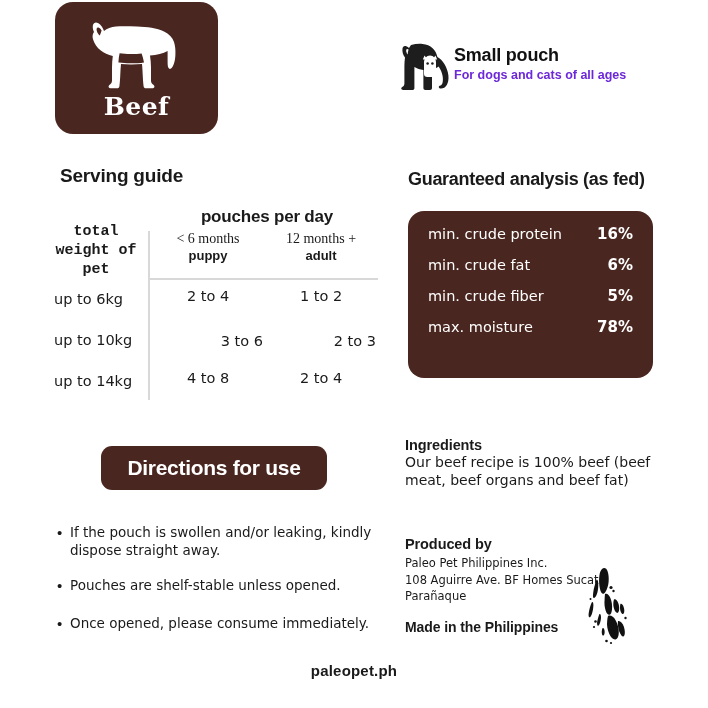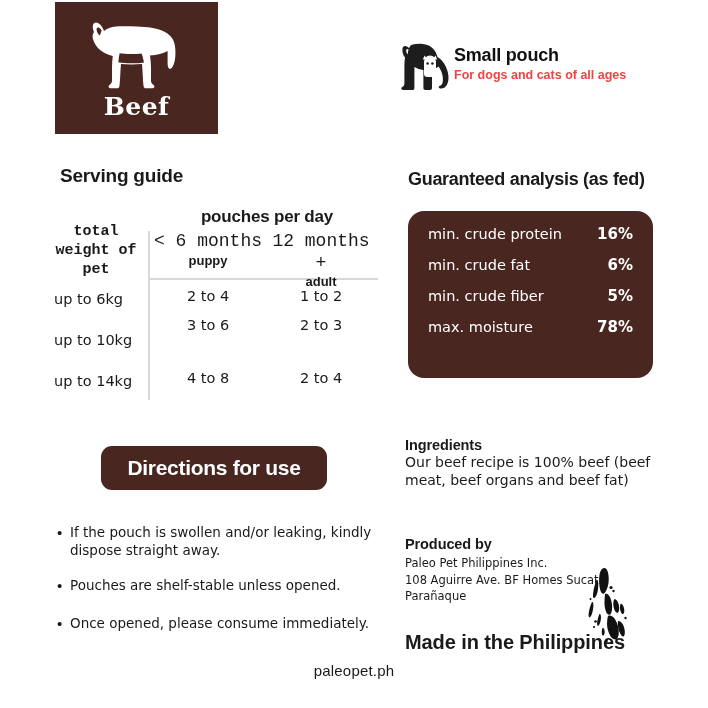--- a/index.html
+++ b/index.html
@@ -10,53 +10,53 @@
     color:#1a1a1a;
     overflow:hidden;
     position:relative;
   }
   .page{position:absolute;inset:0;}
 
   
   .beef-block{
     position:absolute;left:55px;top:2px;width:163px;height:132px;
     background:var(--brown,#4a2620);
-    display:flex;flex-direction:column;align-items:center;justify-content:center;
+    display:flex;flex-direction:column;align-items:center;justify-content:center;border-radius:18px;
   }
   .beef-block svg{display:block;}
   .beef-word{
     color:#fff;font-family:"DejaVu Serif",serif;font-weight:700;
     font-size:25px;letter-spacing:.5px;margin-top:4px;line-height:1;
   }
 
   
   .pouch{position:absolute;left:400px;top:36px;display:flex;align-items:center;}
   .pouch-icon{width:54px;height:56px;flex:none;}
   .pouch-title{font-size:18px;font-weight:700;line-height:1.15;letter-spacing:-.2px;color:#111;}
-  .pouch-sub{font-size:12.5px;font-weight:700;line-height:1.3;margin-top:2px;color:#ef4444;}
+  .pouch-sub{font-size:12.5px;font-weight:700;line-height:1.3;margin-top:2px;color:#6d28d9;}
 
   
   .h-serving{position:absolute;left:60px;top:165px;font-size:19px;font-weight:700;letter-spacing:-.2px;}
   .h-guaranteed{position:absolute;left:408px;top:169px;font-size:18px;font-weight:700;letter-spacing:-.3px;}
 
   
   .table{position:absolute;left:48px;top:205px;width:330px;height:195px;}
   .vrule{position:absolute;left:100px;top:26px;width:1.5px;height:169px;background:#d8d8d8;}
   .hrule{position:absolute;left:100px;top:73px;width:230px;height:1.5px;background:#d8d8d8;}
   .ppd{position:absolute;left:108px;top:2px;width:222px;text-align:center;font-size:17px;font-weight:700;letter-spacing:-.2px;}
   .wlabel{position:absolute;left:0px;top:18px;width:96px;text-align:center;font-size:15px;font-weight:700;line-height:1.25;font-family:Liberation Mono, monospace;}
   .chead{position:absolute;top:26px;width:110px;text-align:center;line-height:1.2;}
   .chead.c1{left:105px;}
   .chead.c2{left:218px;}
-  .chead .top{font-family:Liberation Mono, monospace;font-size:18px;}
+  .chead .top{font-family:Liberation Serif, serif;font-size:14px;}
   .chead .bot{font-size:13px;font-weight:700;}
   .wcell{position:absolute;left:0px;width:100px;text-align:left;padding-left:6px;
     font-family:"DejaVu Sans",sans-serif;font-size:14.5px;box-sizing:border-box;}
   .dcell{position:absolute;width:110px;text-align:center;font-family:"DejaVu Sans",sans-serif;font-size:14.5px;}
-  .r0{top:83px;} .r1{top:112px;} .r2{top:165px;}
+  .r0{top:83px;} .r1{top:128px;text-align:right;} .r2{top:165px;}
   .w0{top:86px;} .w1{top:127px;} .w2{top:168px;}
   .dcell.c1{left:105px;} .dcell.c2{left:218px;}
 
   
   .ga-panel{
     position:absolute;left:408px;top:211px;width:245px;height:167px;
     background:var(--brown,#4a2620);border-radius:16px;
     padding:14px 20px 0 20px;box-sizing:border-box;color:#fff;
   }
   .ga-row{display:flex;align-items:baseline;justify-content:space-between;margin-bottom:13px;}
@@ -74,25 +74,25 @@
   .bullet{display:flex;margin-bottom:17px;}
   .bullet .dot{width:13px;flex:none;font-size:15px;line-height:1.35;}
   .bullet .txt{font-family:"DejaVu Sans",sans-serif;font-size:13.5px;line-height:1.35;}
 
   
   .ing{position:absolute;left:405px;top:437px;width:255px;}
   .ing h4,.prod h4{margin:0;font-size:14.5px;font-weight:700;letter-spacing:-.1px;}
   .ing p{margin:1px 0 0 0;font-family:"DejaVu Sans",sans-serif;font-size:14px;line-height:1.28;}
   .prod{position:absolute;left:405px;top:536px;width:255px;}
   .prod .addr{margin-top:3px;font-size:11.5px;line-height:1.45;font-family:"DejaVu Sans",sans-serif;}
-  .made{margin-top:26px;font-size:20px;font-weight:700;letter-spacing:-.1px;}
+  .made{margin-top:14px;font-size:14px;font-weight:700;letter-spacing:-.1px;}
   .ph-map{position:absolute;left:578px;top:566px;width:62px;height:80px;}
 
   .footer{position:absolute;left:0;right:0;top:662px;text-align:center;
-    font-size:15px;font-weight:400;letter-spacing:.2px;}
+    font-size:15px;font-weight:700;letter-spacing:.2px;}
 </style>
 </head>
 <body>
 
 <div class="page">
 
   <div class="beef-block">
     <span>
       <svg width="112" height="72" viewBox="0 0 112 72" aria-hidden="true">
         <path fill="#ffffff" d="M13,14 C10,7 13,3 17,5 C20,6.5 22,10 23,13 C26,10.5 30,9 35,8.6

